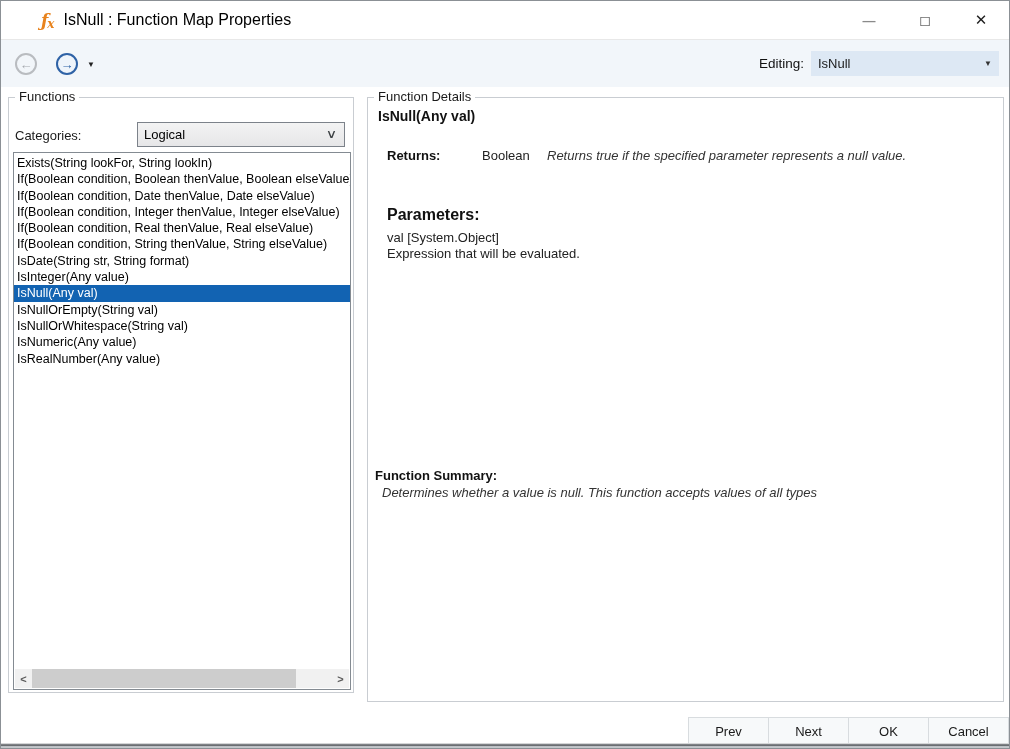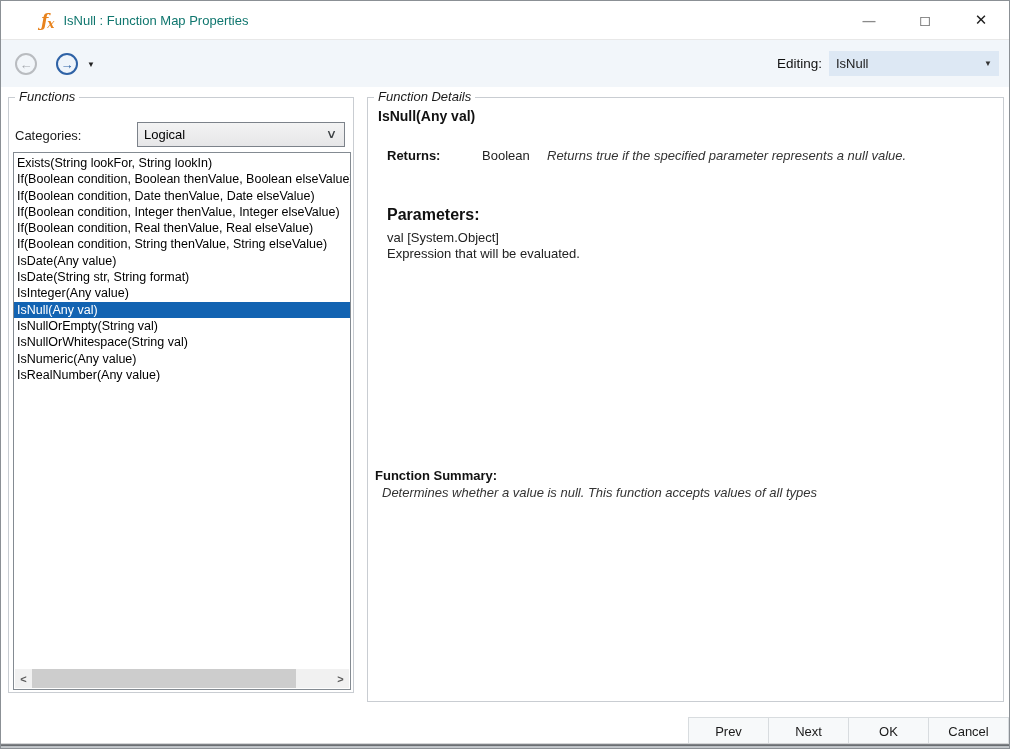--- a/index.html
+++ b/index.html
@@ -23,21 +23,21 @@
   }
   .app-icon {
     margin-left: 12px;
     color: #e8831d;
     font-family: "DejaVu Serif", serif;
     font-style: italic; font-weight: 700; font-size: 17px;
     letter-spacing: -1px;
   }
   .app-icon .sub { font-size: 12px; vertical-align: -2px; }
   .title-text {
-    margin-left: 10px; font-size: 13px; color: #0f766e;
+    margin-left: 10px; font-size: 16px; color: #000000;
   }
   .win-controls {
     position: absolute; right: 0; top: 0; height: 38px;
     display: flex; align-items: stretch;
   }
   .win-btn {
     width: 56px; display: flex; align-items: center; justify-content: center;
     font-size: 13px; color: #1a1a1a; cursor: default;
   }
   .win-btn.minimize { color: #8a8a8a; font-weight: 700; }
@@ -67,41 +67,41 @@
   .nav-caret {
     position: absolute; left: 86px; top: 20px;
     font-size: 8px; color: #222;
   }
   .editing-group {
     position: absolute; right: 10px; top: 11px;
     display: flex; align-items: center;
   }
   .editing-label { font-size: 13.5px; color: #111; margin-right: 7px; }
   .editing-combo {
-    position: relative; width: 170px; height: 25px;
+    position: relative; width: 188px; height: 25px;
     background: #dde8f4;
     display: flex; align-items: center;
     font-size: 13px; color: #1a1a1a;
     padding-left: 7px;
   }
   .editing-combo .caret {
     position: absolute; right: 7px; top: 8px;
     font-size: 8px; color: #333;
   }
 
   
   .groupbox {
     position: absolute;
     border: 1px solid #c9cdd2;
     background: #ffffff;
   }
   .groupbox > .legend {
     position: absolute; top: -9px; left: 6px;
     background: #ffffff; padding: 0 4px;
-    font-size: 13px; color: #1a1a1a; font-style: italic;
+    font-size: 13px; color: #1a1a1a;
   }
   #functions-group { left: 7px; top: 96px; width: 346px; height: 596px; }
   #details-group  { left: 366px; top: 96px; width: 637px; height: 605px; }
 
   
   .categories-label {
     position: absolute; left: 6px; top: 30px;
     font-size: 13px; color: #1a1a1a;
   }
   .categories-combo {
@@ -249,21 +249,20 @@
       <span class="caret">∨</span>
     </div>
 
     <div class="func-list">
       <div class="func-item">Exists(String lookFor, String lookIn)</div>
       <div class="func-item">If(Boolean condition, Boolean thenValue, Boolean elseValue)</div>
       <div class="func-item">If(Boolean condition, Date thenValue, Date elseValue)</div>
       <div class="func-item">If(Boolean condition, Integer thenValue, Integer elseValue)</div>
       <div class="func-item">If(Boolean condition, Real thenValue, Real elseValue)</div>
       <div class="func-item">If(Boolean condition, String thenValue, String elseValue)</div>
-      <div class="func-item">IsDate(Any value)</div>
       <div class="func-item">IsDate(String str, String format)</div>
       <div class="func-item">IsInteger(Any value)</div>
       <div class="func-item selected">IsNull(Any val)</div>
       <div class="func-item">IsNullOrEmpty(String val)</div>
       <div class="func-item">IsNullOrWhitespace(String val)</div>
       <div class="func-item">IsNumeric(Any value)</div>
       <div class="func-item">IsRealNumber(Any value)</div>
 
       <div class="hscroll">
         <span class="arrow">&lt;</span>

